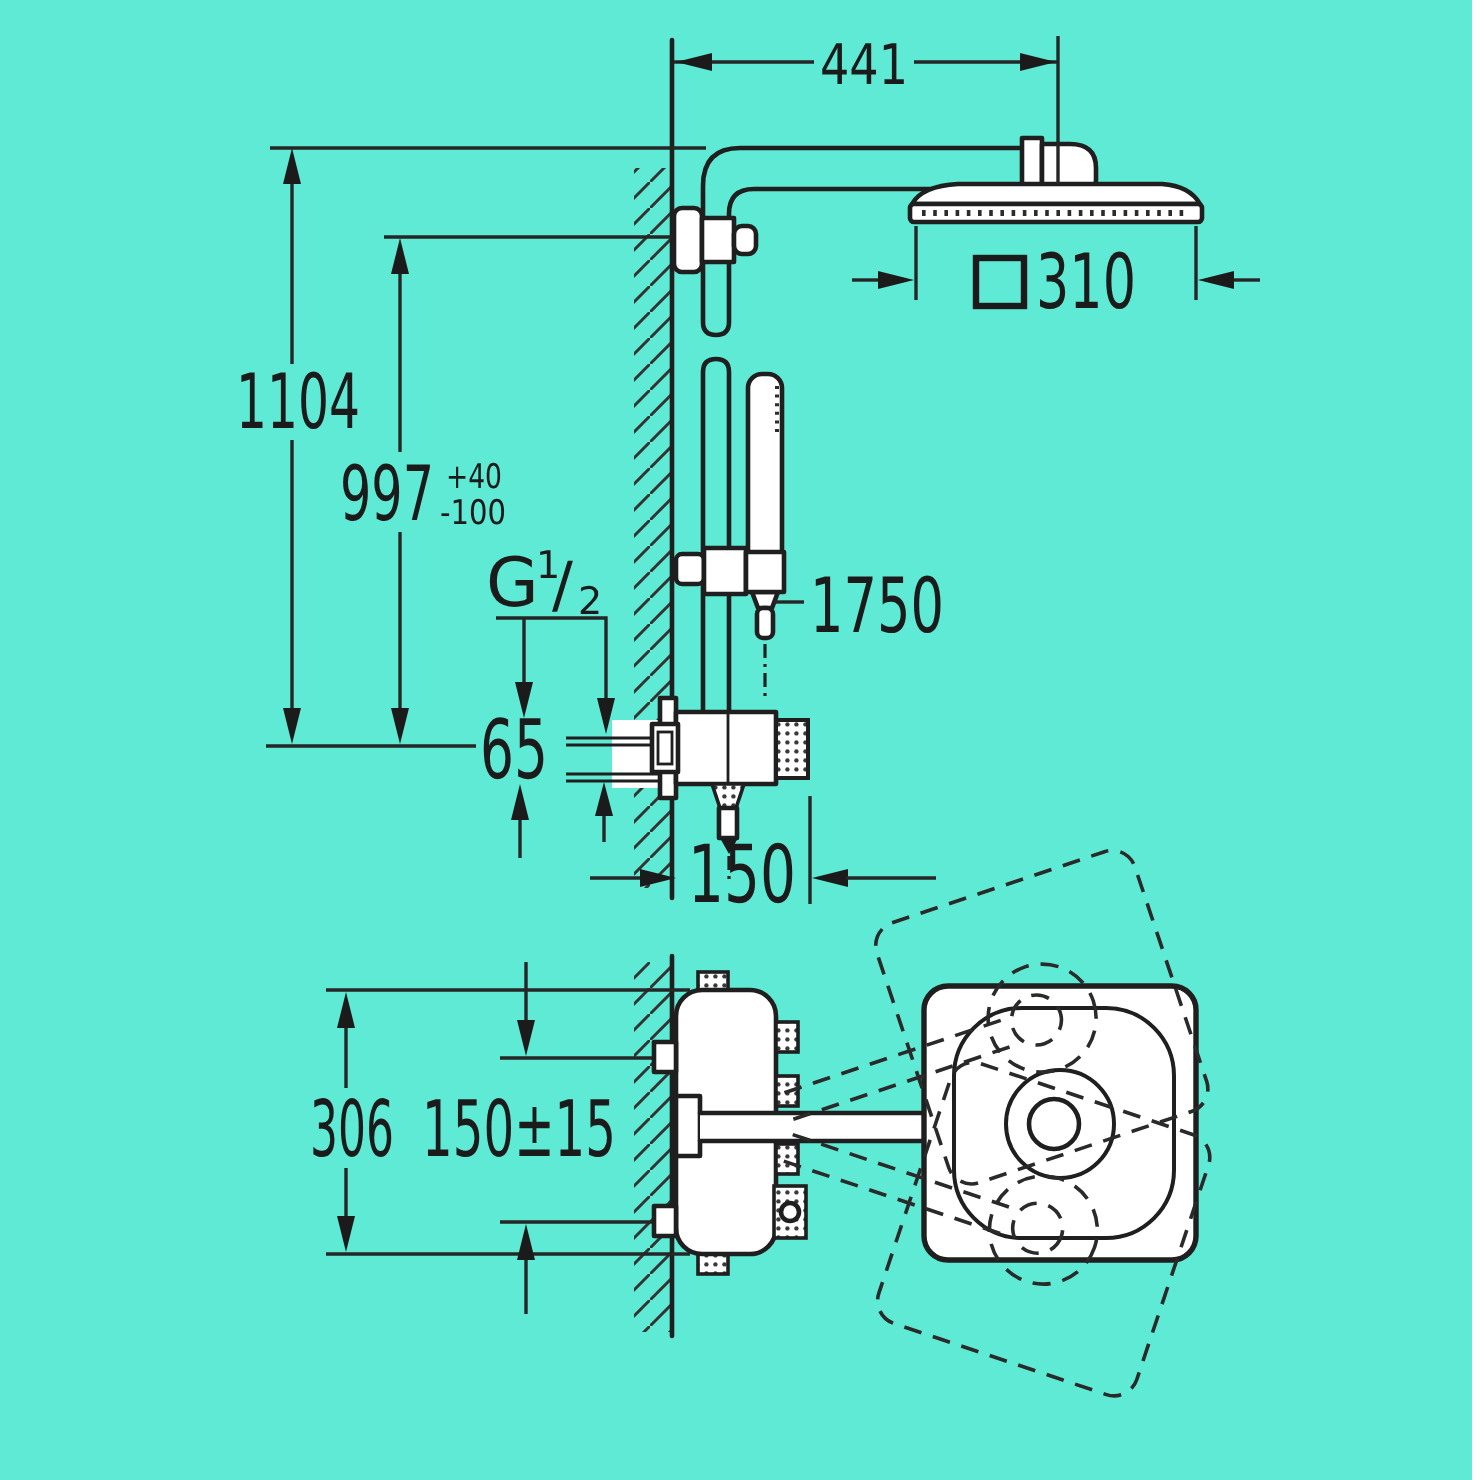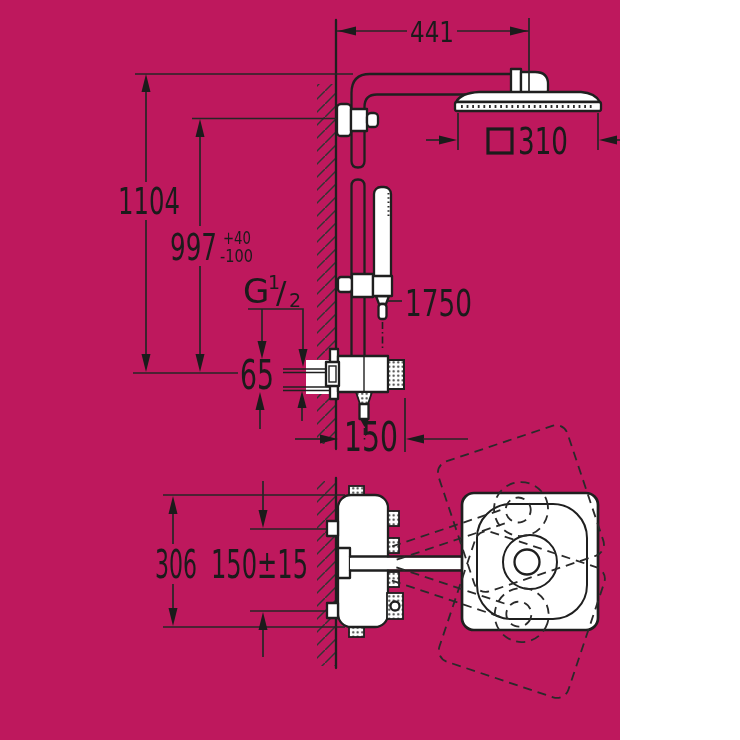--- a/index.html
+++ b/index.html
@@ -1,16 +1,16 @@
 <!DOCTYPE html>
 <html><head>
 <meta charset="utf-8">
 <style>
   html,body{margin:0;padding:0;background:#ffffff;}
-  .stage{width:620px;height:740px;background:#be185d;position:relative;overflow:hidden;text-align:right;}
+  .stage{width:736px;height:740px;background:#5eead4;position:relative;overflow:hidden;text-align:right;}
   svg{display:block;}
   text{font-family:"DejaVu Sans","Liberation Sans",sans-serif;fill:#1b1b1b;}
   .obj{stroke:#1f1f1f;stroke-width:2.3;fill:none;stroke-linecap:round;stroke-linejoin:round;}
   .objw{stroke:#1f1f1f;stroke-width:2.3;fill:#ffffff;stroke-linejoin:round;}
   .thin{stroke:#1f1f1f;stroke-width:1.4;fill:none;}
   .dim{stroke:#262626;stroke-width:1.7;fill:none;}
   .arr{fill:#1b1b1b;stroke:none;}
   .ghost{stroke:#2a2a2a;stroke-width:1.8;fill:none;stroke-dasharray:9,6;stroke-linecap:butt;}
   .dashdot{stroke:#1f1f1f;stroke-width:1.6;fill:none;stroke-dasharray:7,3,1.5,3;}
 </style>

